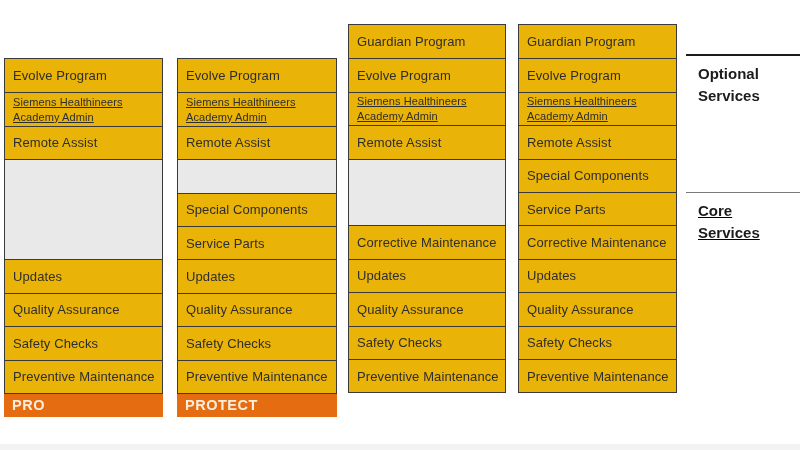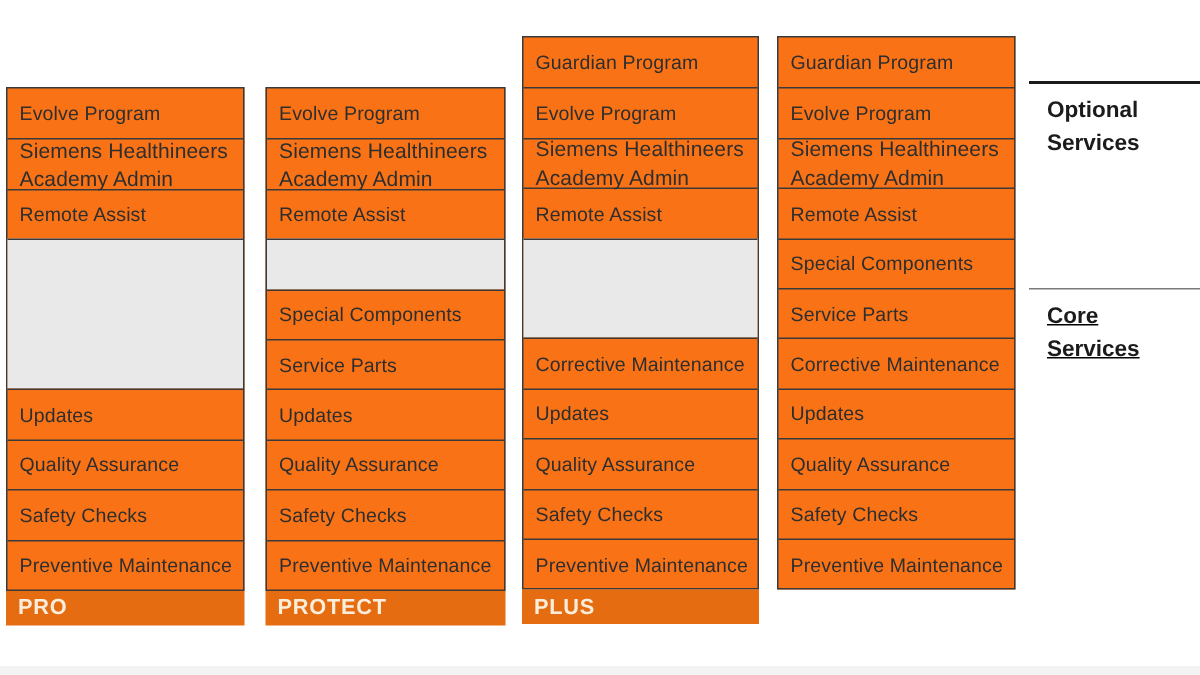--- a/index.html
+++ b/index.html
@@ -15,39 +15,40 @@
 
   
   .plan-column { position: absolute; }
   .col-0 { left: 4px;   top: 58px; width: 159px; }
   .col-1 { left: 177px; top: 58px; width: 160px; }
   .col-2 { left: 348px; top: 24px; width: 158px; }
   .col-3 { left: 518px; top: 24px; width: 159px; }
 
   .rows-box {
     border: 1.5px solid var(--border-dark, #3a3a3a);
-    background: #f97316;
+    background: #eab308;
   }
   .row {
     box-sizing: border-box;
     display: flex;
     align-items: center;
     padding: 0 6px 0 8px;
     font-size: 13px;
     color: var(--text-dark, #2e2e2e);
     letter-spacing: 0.1px;
   }
   .row + .row { border-top: 1.5px solid var(--border-dark, #3a3a3a); }
   .r1 { height: 33.4px; }
   .r2 { height: 66.8px; }
   .r3 { height: 100.2px; }
   .service_small {
-    font-size: 14px;
+    font-size: 11px;
     line-height: 1.35;
     white-space: pre-line;
+    text-decoration: underline;
   }
   .placeholder { background: var(--placeholder-gray, #e9e9e9); }
 
   .plan-bar {
     box-sizing: border-box;
     height: 23px;
     display: flex;
     align-items: center;
     padding-left: 8px;
     background: var(--accent-orange, #e56c10);
@@ -126,21 +127,20 @@
           <div class="row service_small r1">Siemens Healthineers
 Academy Admin</div>
           <div class="row service r1">Remote Assist</div>
           <div class="row placeholder r2"></div>
           <div class="row service r1">Corrective Maintenance</div>
           <div class="row service r1">Updates</div>
           <div class="row service r1">Quality Assurance</div>
           <div class="row service r1">Safety Checks</div>
           <div class="row service r1">Preventive Maintenance</div>
         </div>
-        <div class="plan-bar">PLUS</div>
       </div>
       <div class="plan-column col-3">
         <div class="rows-box">
           <div class="row service r1">Guardian Program</div>
           <div class="row service r1">Evolve Program</div>
           <div class="row service_small r1">Siemens Healthineers
 Academy Admin</div>
           <div class="row service r1">Remote Assist</div>
           <div class="row service r1">Special Components</div>
           <div class="row service r1">Service Parts</div>

